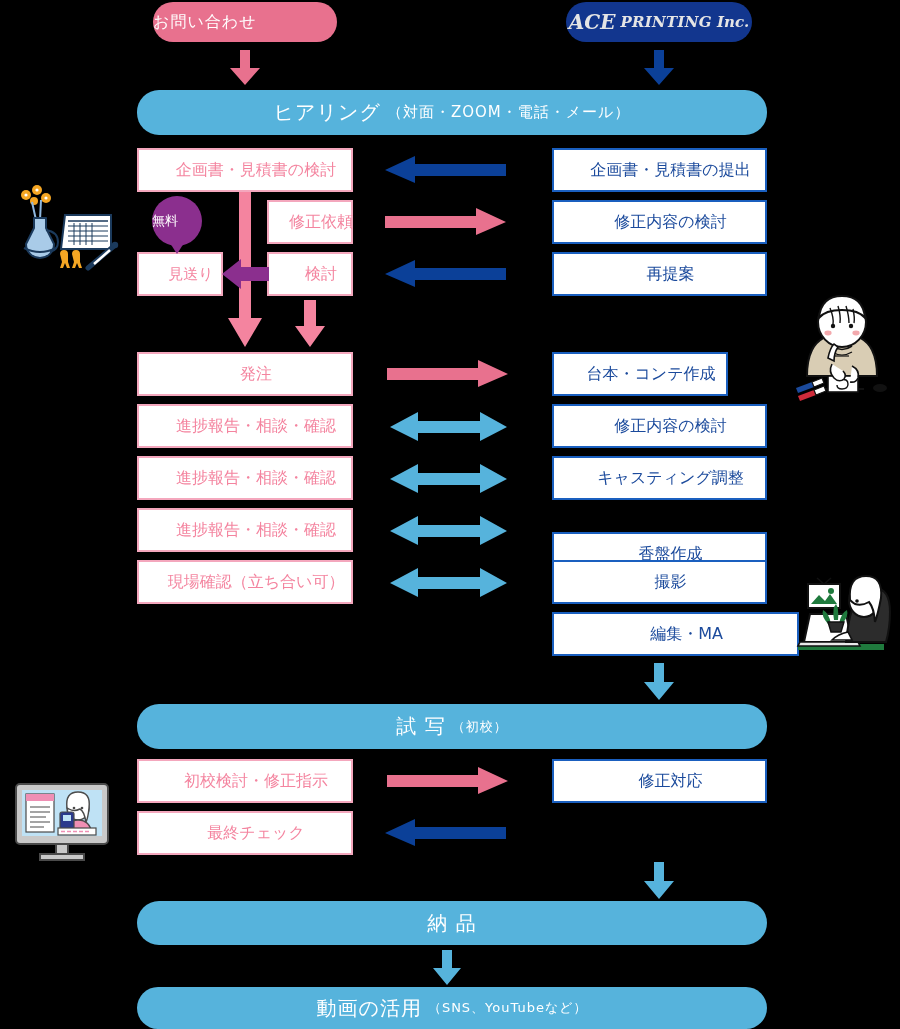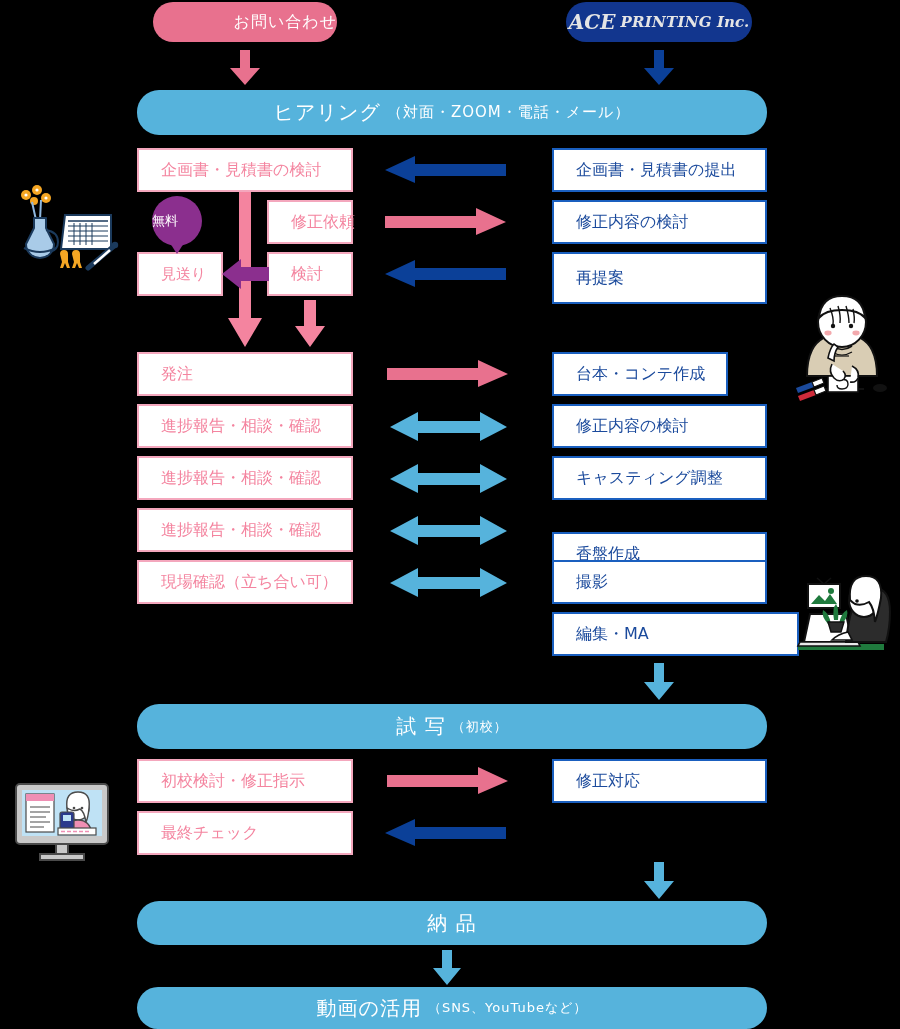--- a/index.html
+++ b/index.html
@@ -10,31 +10,31 @@
 
   
   .pill{background:#56b3dc;border-radius:22px;color:#fff;
         display:flex;align-items:center;justify-content:center;
         font-size:20px;letter-spacing:1px;white-space:nowrap;}
   .pill .sub{font-size:15px;margin-left:6px;}
   .pill .sub.small{font-size:13px;}
 
   
   .tag-pink{background:#e8718e;border-radius:22px;color:#fff;
-            display:flex;align-items:center;justify-content:flex-end;
+            display:flex;align-items:center;justify-content:flex-start;
             font-size:16px;letter-spacing:1px;}
   .tag-navy{background:#12368e;border-radius:22px;color:#e5e5e5;
             display:flex;align-items:center;justify-content:center;
             font-family:"DejaVu Serif","Liberation Serif",serif;white-space:nowrap;font-style:italic;}
   .tag-navy .ace{font-size:20px;font-weight:700;letter-spacing:0px;}
   .tag-navy .pr{font-size:15px;font-weight:700;margin-left:5px;letter-spacing:.3px;}
   .tag-navy .inc{font-size:15px;font-weight:700;margin-left:5px;}
 
   
-  .box{background:#fff;display:flex;align-items:center;justify-content:flex-start;
+  .box{background:#fff;display:flex;align-items:center;justify-content:center;
        font-size:16px;white-space:nowrap;padding-left:22px;}
   .box.pinkb{border:2px solid #f4a7bd;color:#f4849f;}
   .box.navyb{border:2px solid #1a5fbf;color:#1b4a9c;}
   .box.small{font-size:15px;}
 
   
   .badge{background:#8b2f8e;border-radius:50%;color:#fff;
          display:flex;align-items:center;justify-content:flex-start;
          font-size:13px;}
   .badge-tail{width:0;height:0;border-left:7px solid transparent;
@@ -100,21 +100,21 @@
   <svg class="abs" style="left:222px;top:258px;" width="48" height="32" viewBox="0 0 48 32">
     <polygon points="0,16 19,1 19,9 47,9 47,23 19,23 19,31" fill="#8b2f8e"></polygon>
   </svg>
 
   <div class="abs box navyb" style="left:552px;top:148px;width:215px;height:44px;">
     <span>企画書・見積書の提出</span>
   </div>
   <div class="abs box navyb" style="left:552px;top:200px;width:215px;height:44px;">
     <span>修正内容の検討</span>
   </div>
-  <div class="abs box navyb" style="left:552px;top:252px;width:215px;height:52px;">
+  <div class="abs box navyb" style="left:552px;top:252px;width:215px;height:44px;">
     <span>再提案</span>
   </div>
 
   <svg class="abs" style="left:385px;top:156px;" width="122" height="28" viewBox="0 0 122 28">
     <polygon points="0,14 30,0 30,8 121,8 121,20 30,20 30,27" fill="#0b4098"></polygon>
   </svg>
   <svg class="abs" style="left:385px;top:208px;" width="122" height="28" viewBox="0 0 122 28">
     <polygon points="121,14 91,0 91,8 0,8 0,20 91,20 91,27" fill="#e8718e"></polygon>
   </svg>
   <svg class="abs" style="left:385px;top:260px;" width="122" height="28" viewBox="0 0 122 28">

